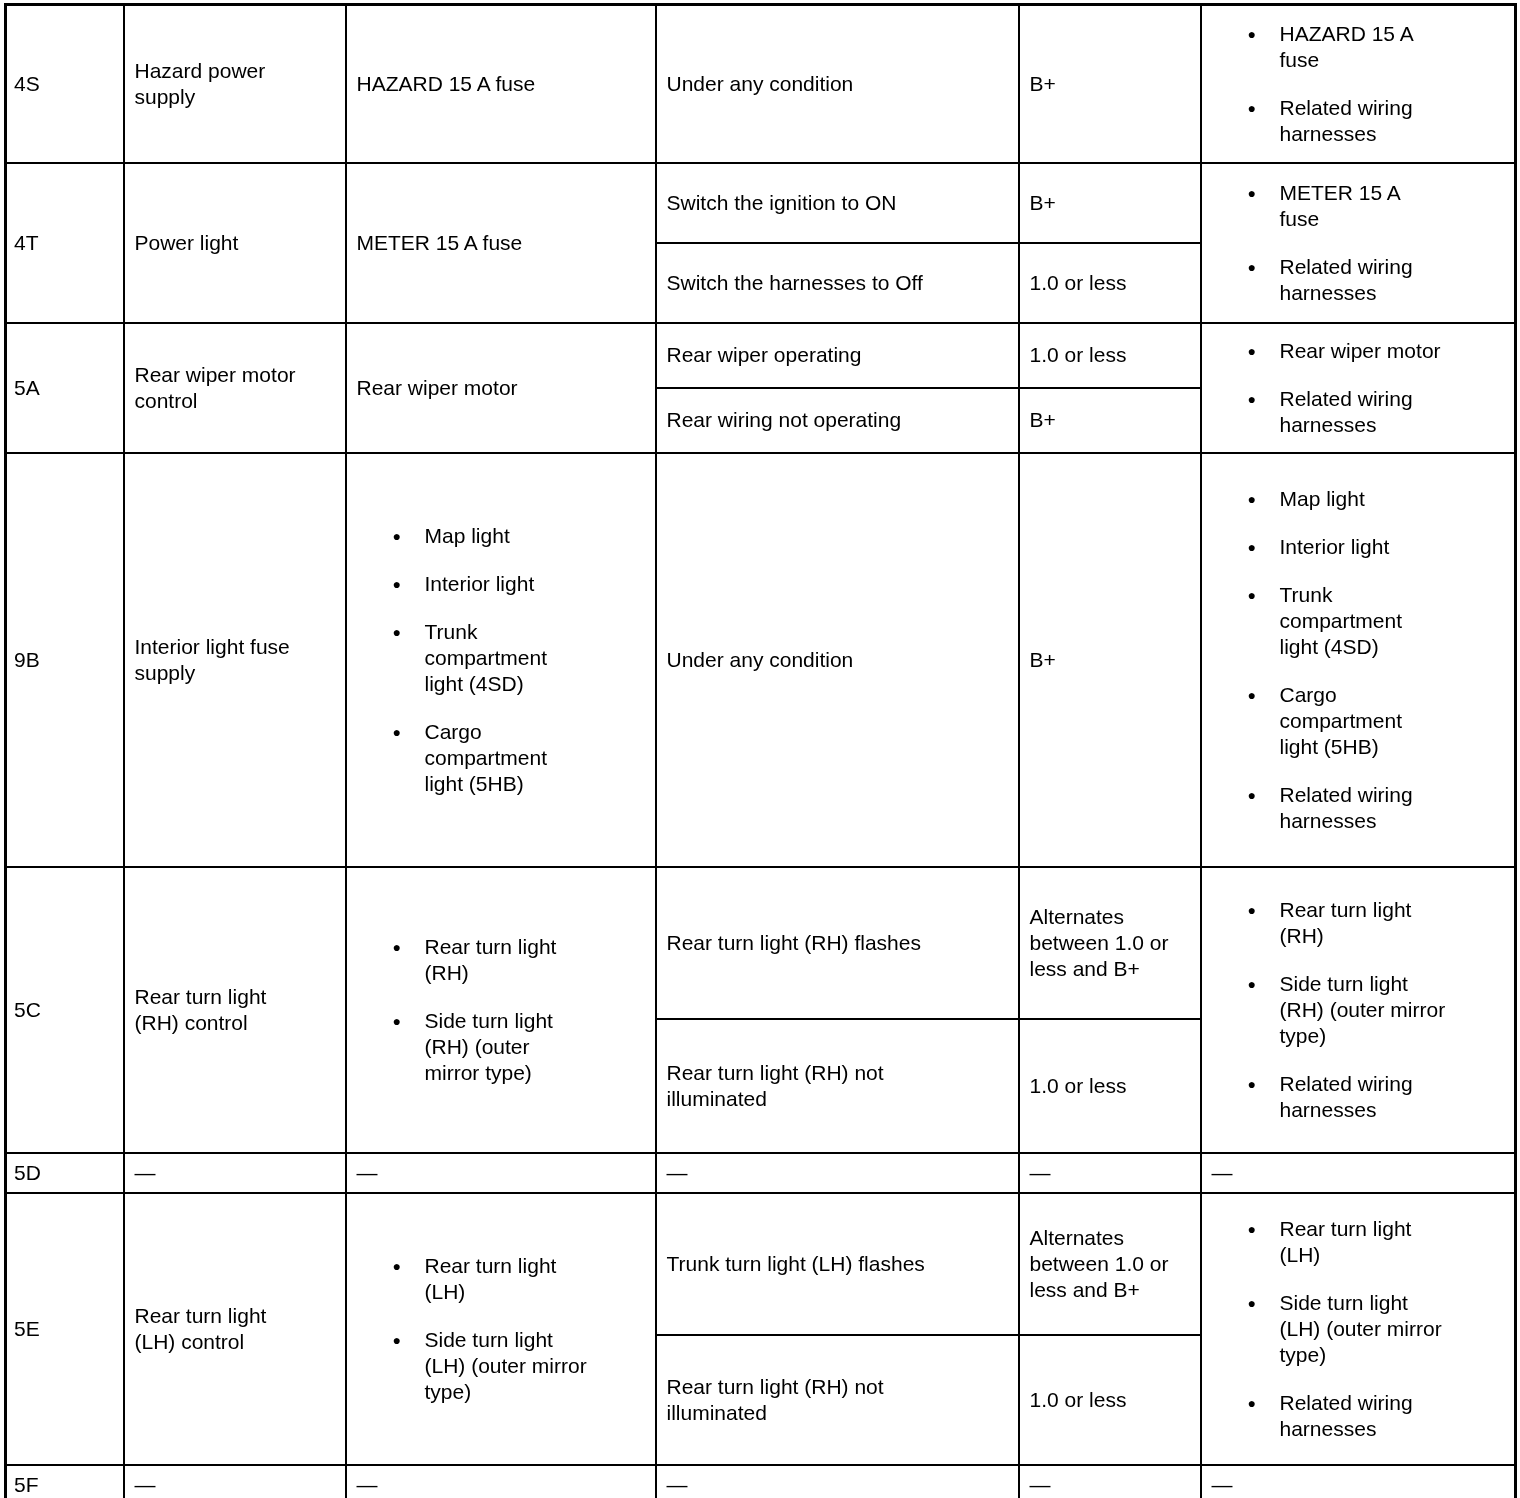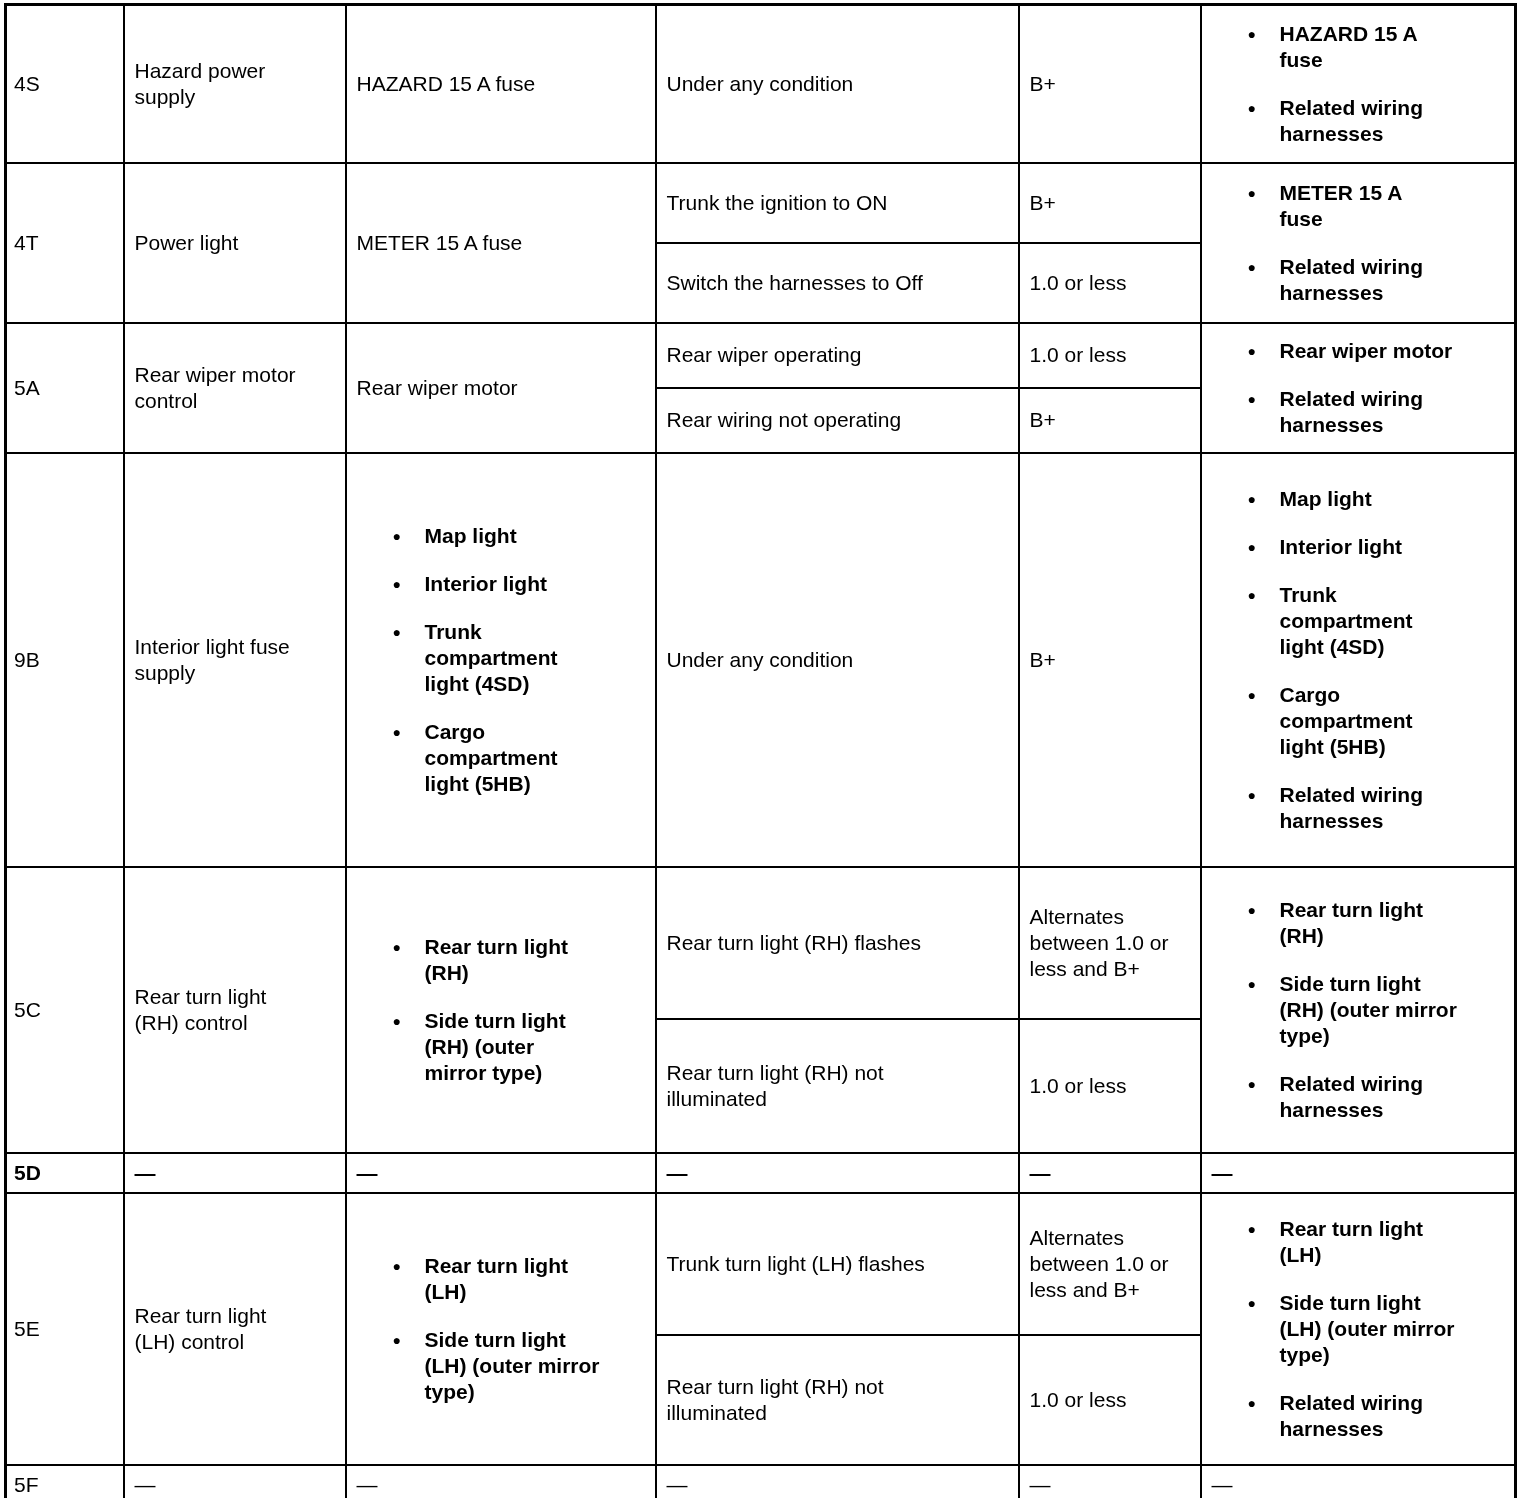--- a/index.html
+++ b/index.html
@@ -28,30 +28,30 @@
   
   ul.bl { list-style: none; margin: 0; padding: 0; }
   ul.bl li { display: flex; margin: 0; }
   ul.bl li + li { margin-top: 22px; }
   .b {
     flex: 0 0 70px;
     padding-left: 38px;
     font-size: 14px;
     line-height: 26px;
   }
-  .bt { flex: 1 1 auto; white-space: pre-line; font-weight: bold; }
+  .bt { flex: 1 1 auto; white-space: pre-line; }
   td.listcell { padding: 8px 8px; }
   
   tr.h158 { height: 158px; }
   tr.h80  { height: 80px;  }
   tr.h65  { height: 65px;  }
   tr.h414 { height: 414px; }
   tr.h152 { height: 152px; }
   tr.h134 { height: 134px; }
-  tr.h36  { height: 36px; font-weight: bold;  }
+  tr.h36  { height: 36px;  }
   tr.h142 { height: 142px; }
   tr.h130 { height: 130px; }
   tr.h38  { height: 38px;  }
 </style>
 </head>
 <body>
 
 <table class="term">
   <colgroup>
     <col style="width:118px">
@@ -83,21 +83,21 @@
 harnesses</span>
             </li>
         </ul>
       </td>
     </tr>
 
     <tr class="h80">
       <td class="code pre" rowspan="2">4T</td>
       <td class="pre" rowspan="2">Power light</td>
       <td class="pre" rowspan="2">METER 15 A fuse</td>
-      <td class="pre">Trunk the ignition to ON</td>
+      <td class="pre">Switch the ignition to ON</td>
       <td class="pre">B+</td>
       <td class="listcell" rowspan="2">
         <ul class="bl">
           <li>
               <span class="b">●</span>
               <span class="bt">METER 15 A
 fuse</span>
             </li>
           <li>
               <span class="b">●</span>

